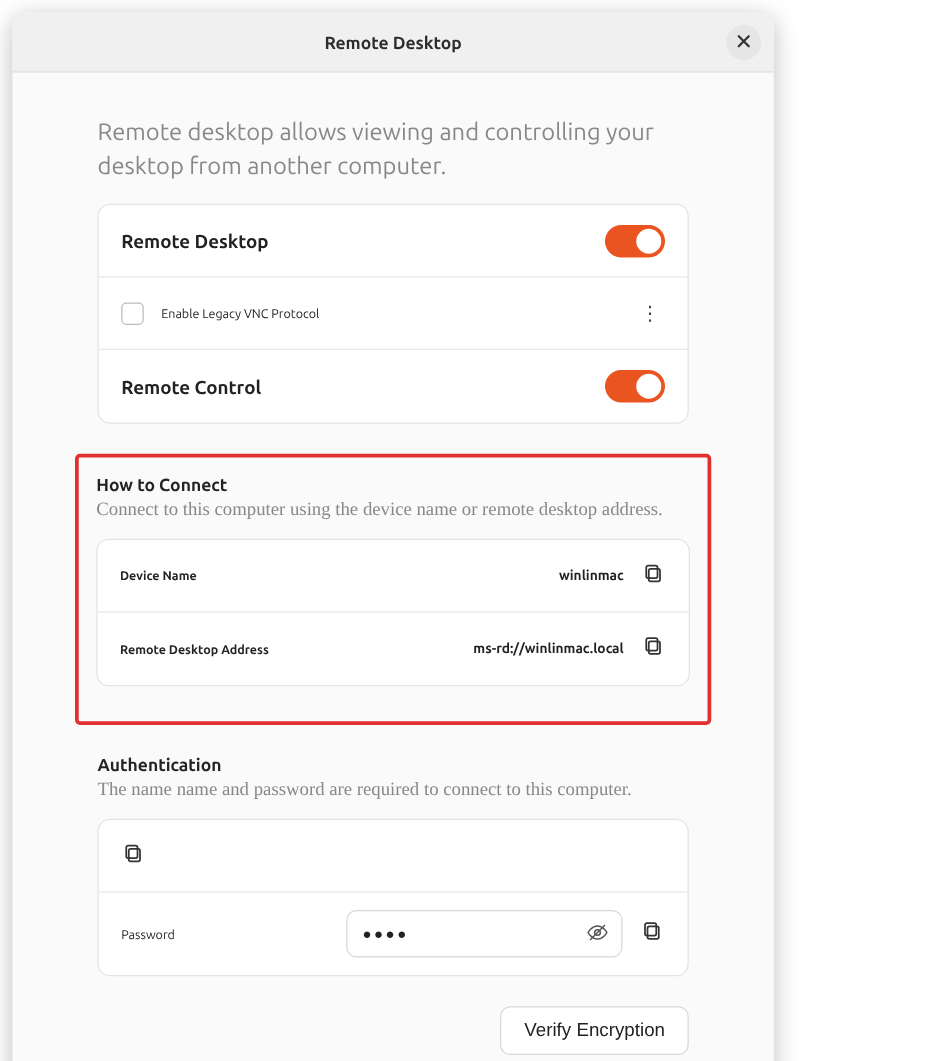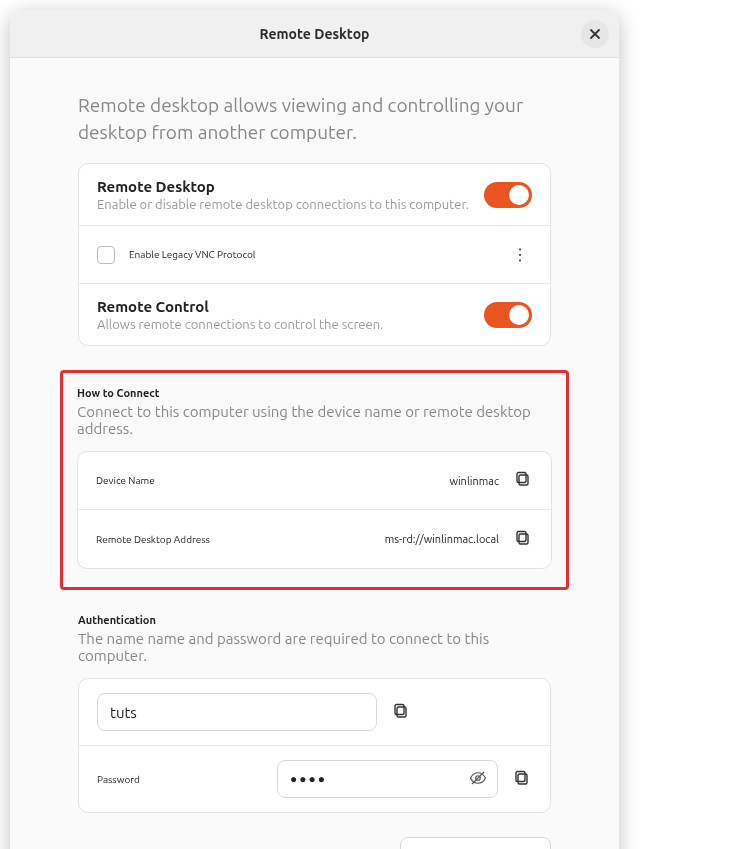--- a/index.html
+++ b/index.html
@@ -120,37 +120,38 @@
       cursor: pointer;
     }
     .kebab {
       width: 24px;
       text-align: center;
       color: #444;
       font-size: 16px;
       cursor: pointer;
     }
     .section-heading {
-      font-size: 11px;
+      font-size: 14px;
       font-weight: 700;
       color: #222;
       margin-bottom: 4px;
     }
     .section-sub {
       font-size: 15px;
       color: #888;
       margin-bottom: 14px;
+      font-family: Liberation Serif, serif;
     }
     .highlight-box {
       border: 3px solid #e03030;
       border-radius: 4px;
       padding: 14px 14px 18px 14px;
       margin: 0 -18px 24px -18px;
     }
-    .highlight-box .card { margin-bottom: 0; }
+    .highlight-box .card { margin-bottom: 10px; font-weight: bold; }
     .copy-btn {
       width: 20px;
       height: 20px;
       display: flex;
       align-items: center;
       justify-content: center;
       cursor: pointer;
       color: #333;
     }
     .text-input {
@@ -225,37 +226,35 @@
 
   <div class="content">
 
     <p class="intro">Remote desktop allows viewing and controlling your desktop from another computer.</p>
 
     <div class="card">
 
       <div class="row">
         <div class="row-text">
           <div class="row-title">Remote Desktop</div>
-          <div class="row-sub">Enable or disable remote desktop connections to this computer.</div>
         </div>
         <div class="toggle"></div>
       </div>
 
       <div class="row">
         <div class="checkbox"></div>
         <div class="row-label-single">Enable Legacy VNC Protocol</div>
         <div class="kebab">
           <span>⋮</span>
         </div>
       </div>
 
       <div class="row">
         <div class="row-text">
           <div class="row-title">Remote Control</div>
-          <div class="row-sub">Allows remote connections to control the screen.</div>
         </div>
         <div class="toggle"></div>
       </div>
 
     </div>
 
     <div class="highlight-box">
       <div class="section-heading">How to Connect</div>
       <div class="section-sub">Connect to this computer using the device name or remote desktop address.</div>
 
@@ -285,23 +284,20 @@
           </div>
         </div>
       </div>
     </div>
 
     <div class="section-heading">Authentication</div>
     <div class="section-sub">The name name and password are required to connect to this computer.</div>
 
     <div class="card">
       <div class="row">
-        <div class="text-input">
-          <span>tuts</span>
-        </div>
         <div class="copy-btn">
           <span>
             <svg class="icon-copy" viewBox="0 0 16 16">
                 <rect x="4" y="4" width="9" height="10" rx="1.5" fill="none" stroke="#333" stroke-width="1.4"></rect>
                 <rect x="2" y="1.5" width="9" height="10" rx="1.5" fill="none" stroke="#333" stroke-width="1.4"></rect>
               </svg>
           </span>
         </div>
       </div>
       <div class="row">

